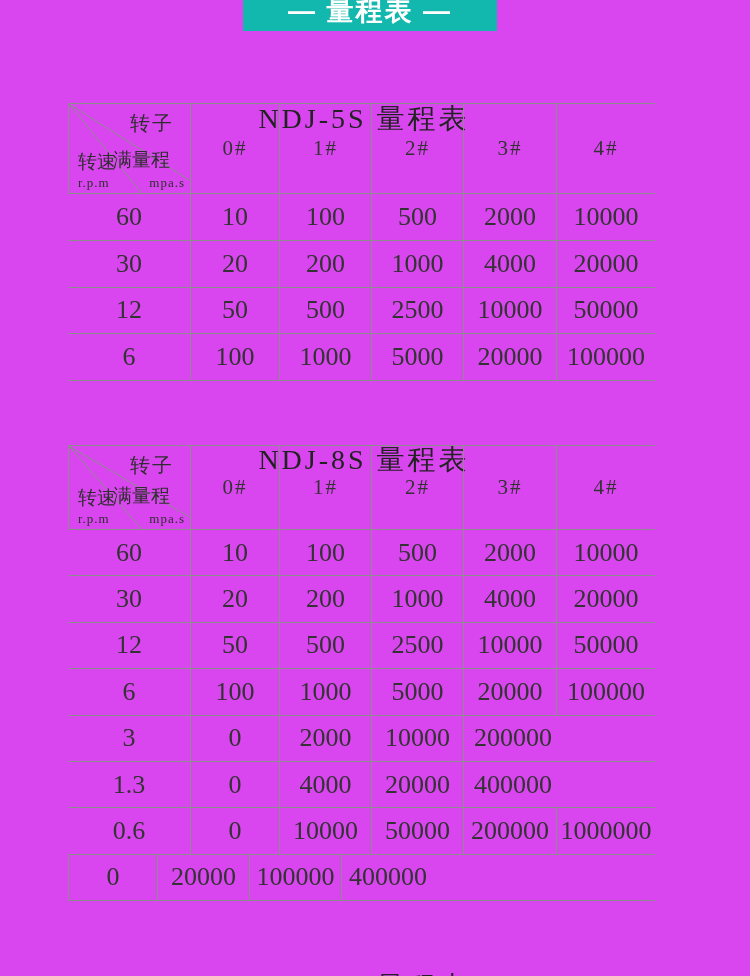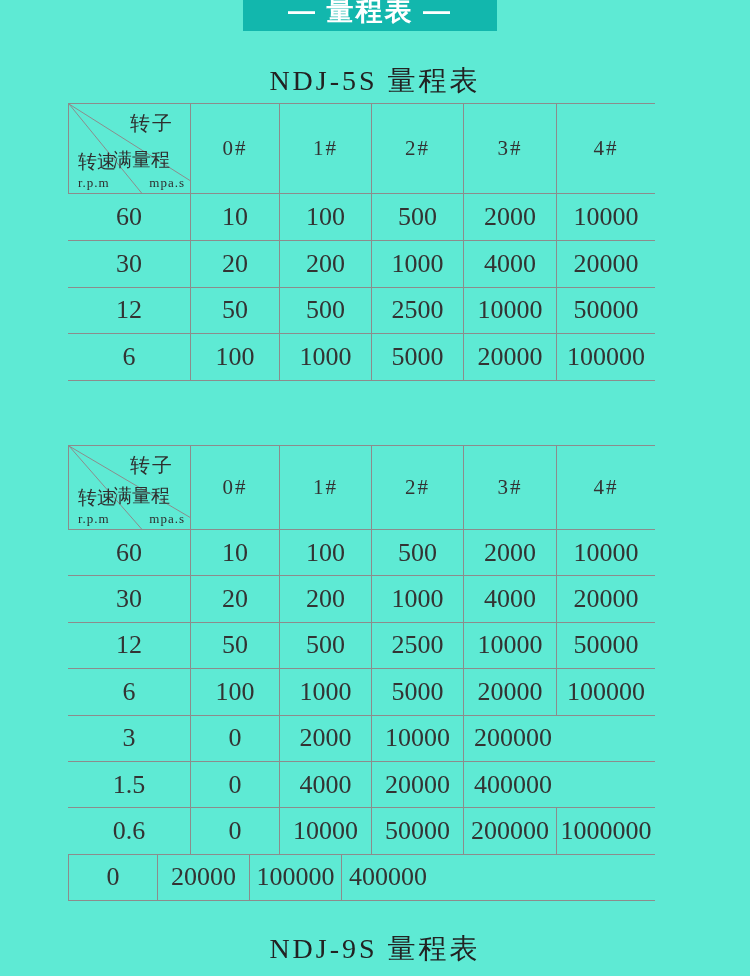--- a/index.html
+++ b/index.html
@@ -1,26 +1,26 @@
 <!DOCTYPE html>
 <html><head>
 <meta charset="utf-8">
 <style>
   html,body{margin:0;padding:0;background:#fff;}
-  .page{position:relative;width:750px;height:976px;background:#5eead4;overflow:hidden;
+  .page{position:relative;width:750px;height:976px;background:#d946ef;overflow:hidden;
         font-family:"Liberation Serif","DejaVu Serif",serif;color:#333;}
 
   
   .banner{position:absolute;left:243px;top:0;width:254px;height:31px;overflow:hidden;text-align:center;}
   .banner .banner-text{display:block;font-family:"Liberation Sans","DejaVu Sans",sans-serif;
         font-weight:bold;font-size:27px;line-height:36px;margin-top:-7px;letter-spacing:2px;}
 
   
-  .tbl-title{position:absolute;left:23px;width:704px;text-align:center;
-        font-size:28px;letter-spacing:3px;color:#222;white-space:nowrap;}
+  .tbl-title{position:absolute;left:12px;width:704px;text-align:center;
+        font-size:28px;letter-spacing:3px;color:#222;white-space:nowrap;margin-top:38px;}
   .title-0{top:62px;}
   .title-1{top:403px;}
   .title-2{top:930px;}
 
   
   .rtable{position:absolute;left:68px;width:587px;border-top:1px solid #8c8c8c;}
   .tbl-0{top:103px;}
   .tbl-1{top:445px;}
   .row{display:flex;border-bottom:1px solid #8c8c8c;box-sizing:border-box;}
   .tbl-0 .header-row{height:90px;}
@@ -105,20 +105,21 @@
       <div class="row body-row">
         <div class="cell c0">6</div>
         <div class="cell vline c1">100</div>
         <div class="cell vline c2">1000</div>
         <div class="cell vline c3">5000</div>
         <div class="cell vline c4">20000</div>
         <div class="cell vline c5">100000</div>
       </div>
     </div>
 
+  <div class="tbl-title title-1">NDJ-8S 量程表</div>
 
   <div class="rtable tbl-1" id="table-1">
       <div class="row header-row">
         <div class="cell c0 corner-cell">
           <svg viewBox="0 0 100 100" preserveAspectRatio="none">
             <line x1="0" y1="0" x2="100" y2="86" stroke="#8c8c8c" stroke-width="1" vector-effect="non-scaling-stroke"></line>
             <line x1="0" y1="0" x2="60" y2="100" stroke="#8c8c8c" stroke-width="1" vector-effect="non-scaling-stroke"></line>
           </svg>
           <span class="lab-rotor">转子</span>
           <span class="lab-full">满量程</span>
@@ -165,21 +166,21 @@
         <div class="cell vline c5">100000</div>
       </div>
       <div class="row body-row">
         <div class="cell c0">3</div>
         <div class="cell vline c1">0</div>
         <div class="cell vline c2">2000</div>
         <div class="cell vline c3">10000</div>
         <div class="cell vline c5">200000</div>
       </div>
       <div class="row body-row">
-        <div class="cell c0">1.5</div>
+        <div class="cell c0">1.3</div>
         <div class="cell vline c1">0</div>
         <div class="cell vline c2">4000</div>
         <div class="cell vline c3">20000</div>
         <div class="cell vline c5">400000</div>
       </div>
       <div class="row body-row">
         <div class="cell c0">0.6</div>
         <div class="cell vline c1">0</div>
         <div class="cell vline c2">10000</div>
         <div class="cell vline c3">50000</div>

